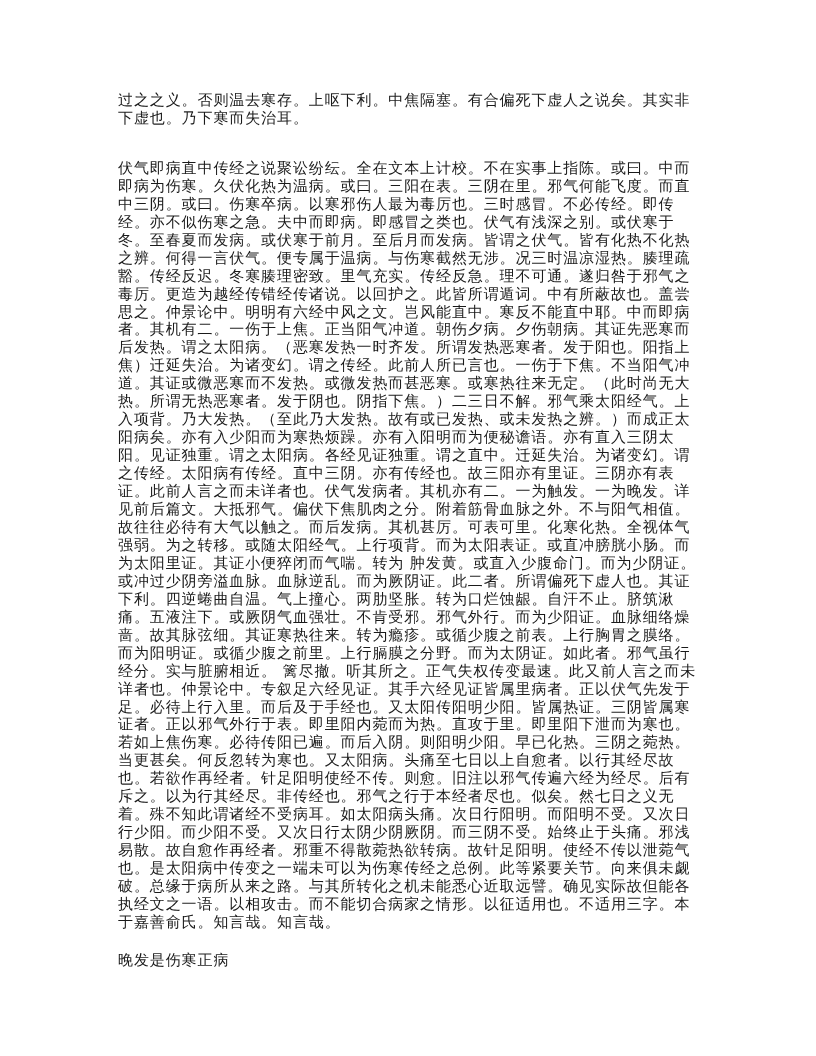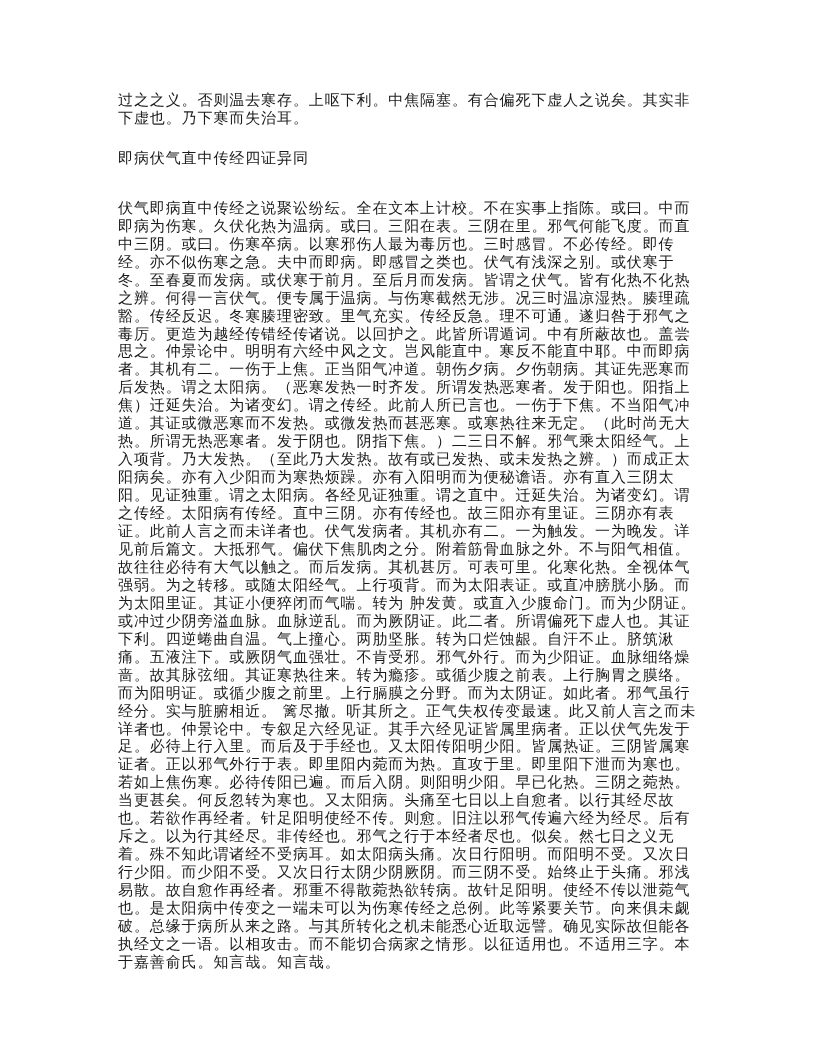--- a/index.html
+++ b/index.html
@@ -14,15 +14,15 @@
   .p1 { margin-bottom: 22px; }
   .h1 { margin: 0; }
   .body { margin-top: 32px; }
   .h2 { margin-top: 20px; }
 </style>
 </head>
 <body>
 
 <div class="page">
   <p class="para p1">过之之义。否则温去寒存。上呕下利。中焦隔塞。有合偏死下虚人之说矣。其实非下虚也。乃下寒而失治耳。</p>
-  <p class="para h1">即病伏气直中传经四证异同</p>
   <p class="para body">伏气即病直中传经之说聚讼纷纭。全在文本上计校。不在实事上指陈。或曰。中而即病为伤寒。久伏化热为温病。或曰。三阳在表。三阴在里。邪气何能飞度。而直中三阴。或曰。伤寒卒病。以寒邪伤人最为毒厉也。三时感冒。不必传经。即传经。亦不似伤寒之急。夫中而即病。即感冒之类也。伏气有浅深之别。或伏寒于冬。至春夏而发病。或伏寒于前月。至后月而发病。皆谓之伏气。皆有化热不化热之辨。何得一言伏气。便专属于温病。与伤寒截然无涉。况三时温凉湿热。腠理疏豁。传经反迟。冬寒腠理密致。里气充实。传经反急。理不可通。遂归咎于邪气之毒厉。更造为越经传错经传诸说。以回护之。此皆所谓遁词。中有所蔽故也。盖尝思之。仲景论中。明明有六经中风之文。岂风能直中。寒反不能直中耶。中而即病者。其机有二。一伤于上焦。正当阳气冲道。朝伤夕病。夕伤朝病。其证先恶寒而后发热。谓之太阳病。（恶寒发热一时齐发。所谓发热恶寒者。发于阳也。阳指上焦）迁延失治。为诸变幻。谓之传经。此前人所已言也。一伤于下焦。不当阳气冲道。其证或微恶寒而不发热。或微发热而甚恶寒。或寒热往来无定。（此时尚无大热。所谓无热恶寒者。发于阴也。阴指下焦。）二三日不解。邪气乘太阳经气。上入项背。乃大发热。（至此乃大发热。故有或已发热、或未发热之辨。）而成正太阳病矣。亦有入少阳而为寒热烦躁。亦有入阳明而为便秘谵语。亦有直入三阴太阳。见证独重。谓之太阳病。各经见证独重。谓之直中。迁延失治。为诸变幻。谓之传经。太阳病有传经。直中三阴。亦有传经也。故三阳亦有里证。三阴亦有表证。此前人言之而未详者也。伏气发病者。其机亦有二。一为触发。一为晚发。详见前后篇文。大抵邪气。偏伏下焦肌肉之分。附着筋骨血脉之外。不与阳气相值。故往往必待有大气以触之。而后发病。其机甚厉。可表可里。化寒化热。全视体气强弱。为之转移。或随太阳经气。上行项背。而为太阳表证。或直冲膀胱小肠。而为太阳里证。其证小便猝闭而气喘。转为 肿发黄。或直入少腹命门。而为少阴证。或冲过少阴旁溢血脉。血脉逆乱。而为厥阴证。此二者。所谓偏死下虚人也。其证下利。四逆蜷曲自温。气上撞心。两肋坚胀。转为口烂蚀龈。自汗不止。脐筑湫痛。五液注下。或厥阴气血强壮。不肯受邪。邪气外行。而为少阳证。血脉细络燥啬。故其脉弦细。其证寒热往来。转为瘾疹。或循少腹之前表。上行胸胃之膜络。而为阳明证。或循少腹之前里。上行膈膜之分野。而为太阴证。如此者。邪气虽行经分。实与脏腑相近。 篱尽撤。听其所之。正气失权传变最速。此又前人言之而未详者也。仲景论中。专叙足六经见证。其手六经见证皆属里病者。正以伏气先发于足。必待上行入里。而后及于手经也。又太阳传阳明少阳。皆属热证。三阴皆属寒证者。正以邪气外行于表。即里阳内菀而为热。直攻于里。即里阳下泄而为寒也。若如上焦伤寒。必待传阳已遍。而后入阴。则阳明少阳。早已化热。三阴之菀热。当更甚矣。何反忽转为寒也。又太阳病。头痛至七日以上自愈者。以行其经尽故也。若欲作再经者。针足阳明使经不传。则愈。旧注以邪气传遍六经为经尽。后有斥之。以为行其经尽。非传经也。邪气之行于本经者尽也。似矣。然七日之义无着。殊不知此谓诸经不受病耳。如太阳病头痛。次日行阳明。而阳明不受。又次日行少阳。而少阳不受。又次日行太阴少阴厥阴。而三阴不受。始终止于头痛。邪浅易散。故自愈作再经者。邪重不得散菀热欲转病。故针足阳明。使经不传以泄菀气也。是太阳病中传变之一端未可以为伤寒传经之总例。此等紧要关节。向来俱未觑破。总缘于病所从来之路。与其所转化之机未能悉心近取远譬。确见实际故但能各执经文之一语。以相攻击。而不能切合病家之情形。以征适用也。不适用三字。本于嘉善俞氏。知言哉。知言哉。</p>
+  <p class="para h2">晚发是伤寒正病</p>
 </div>
 
 </body></html>

